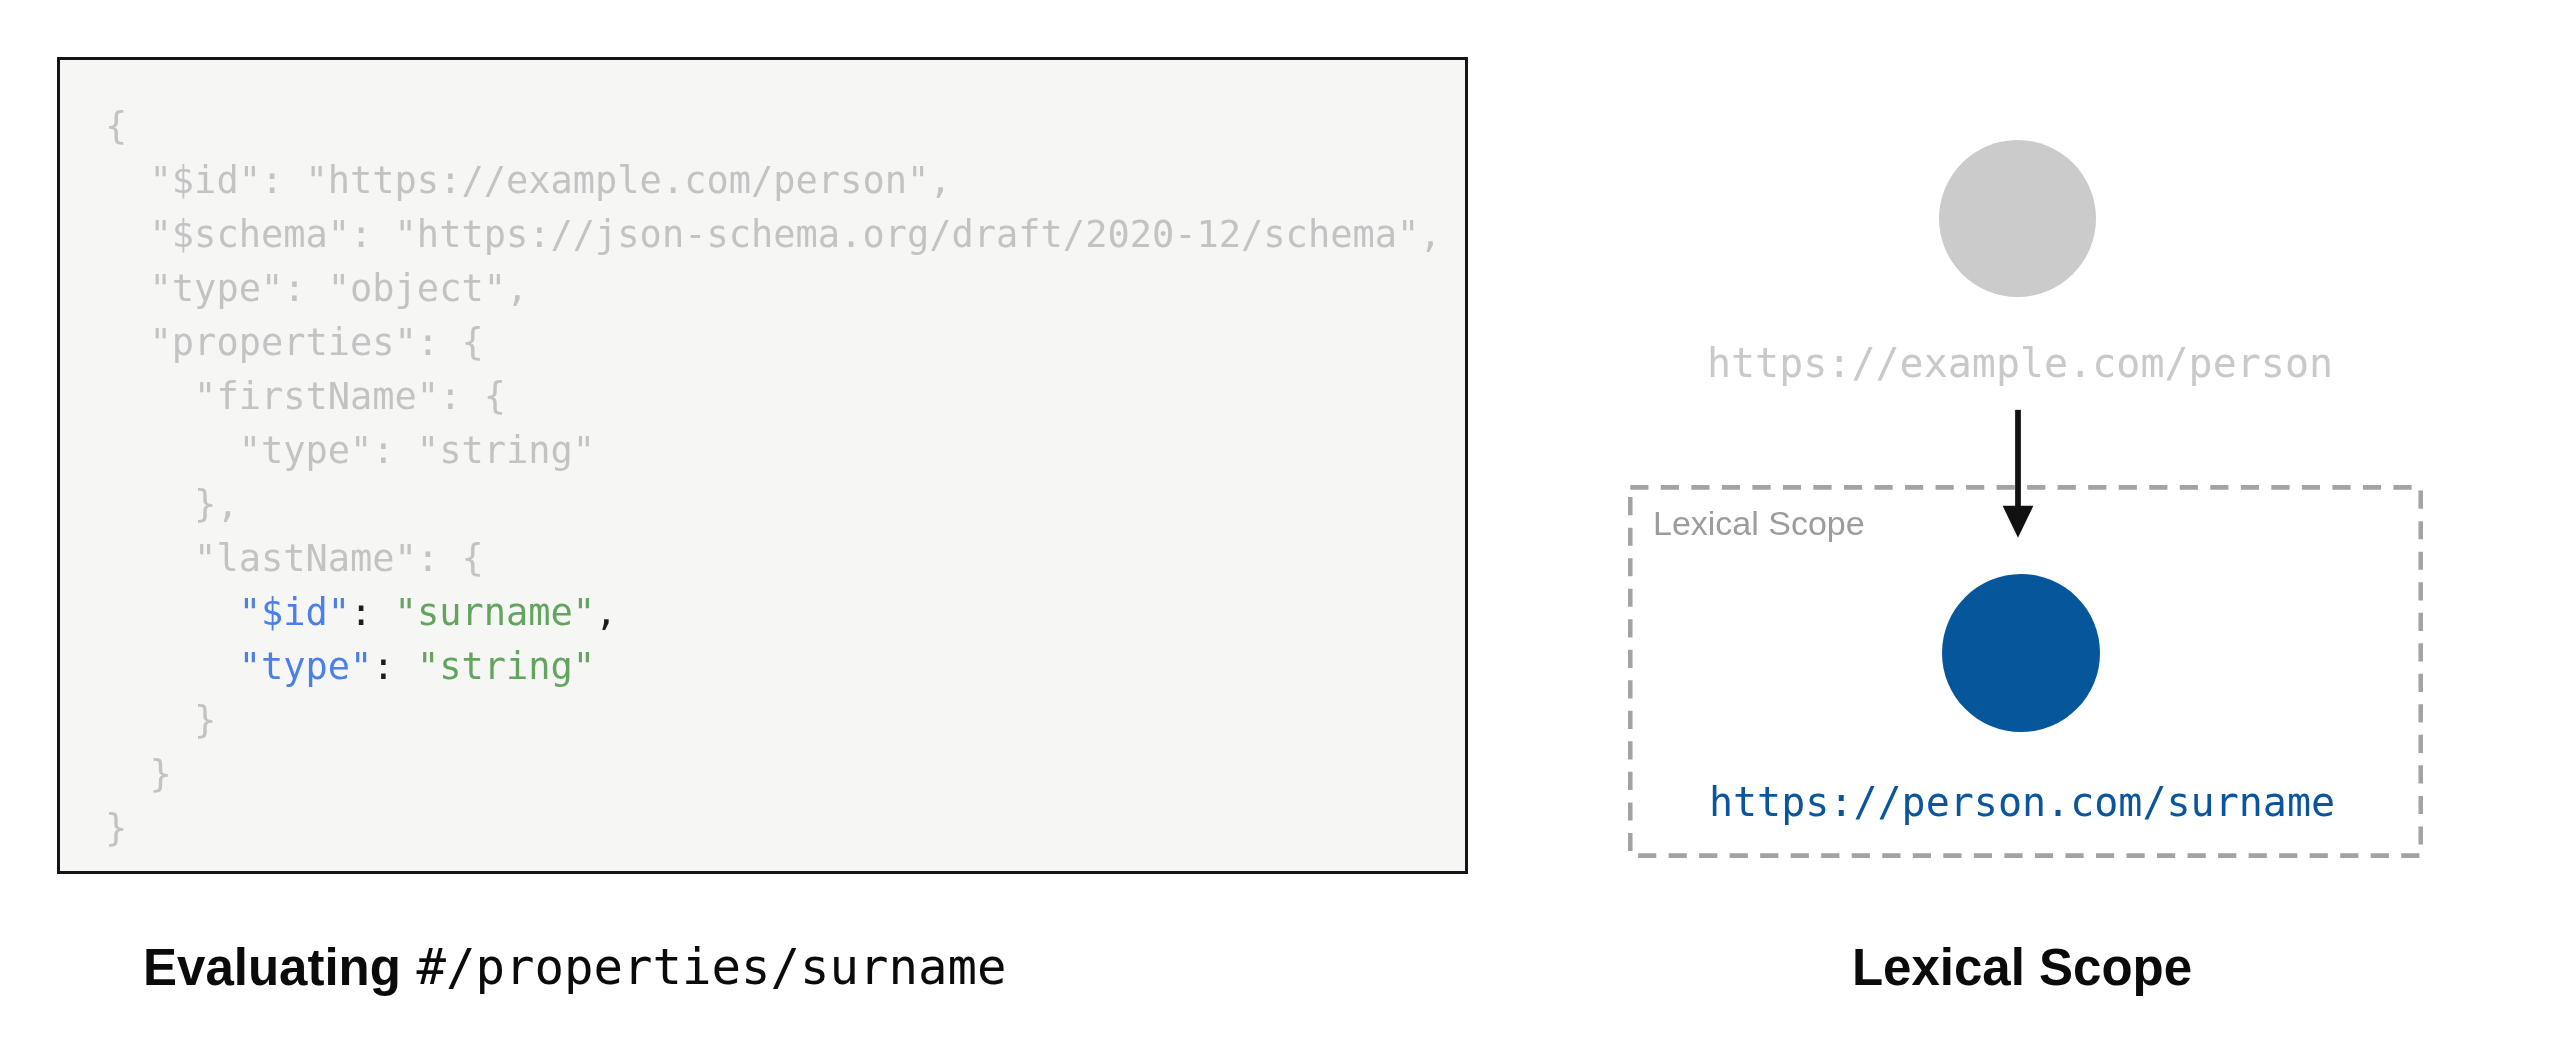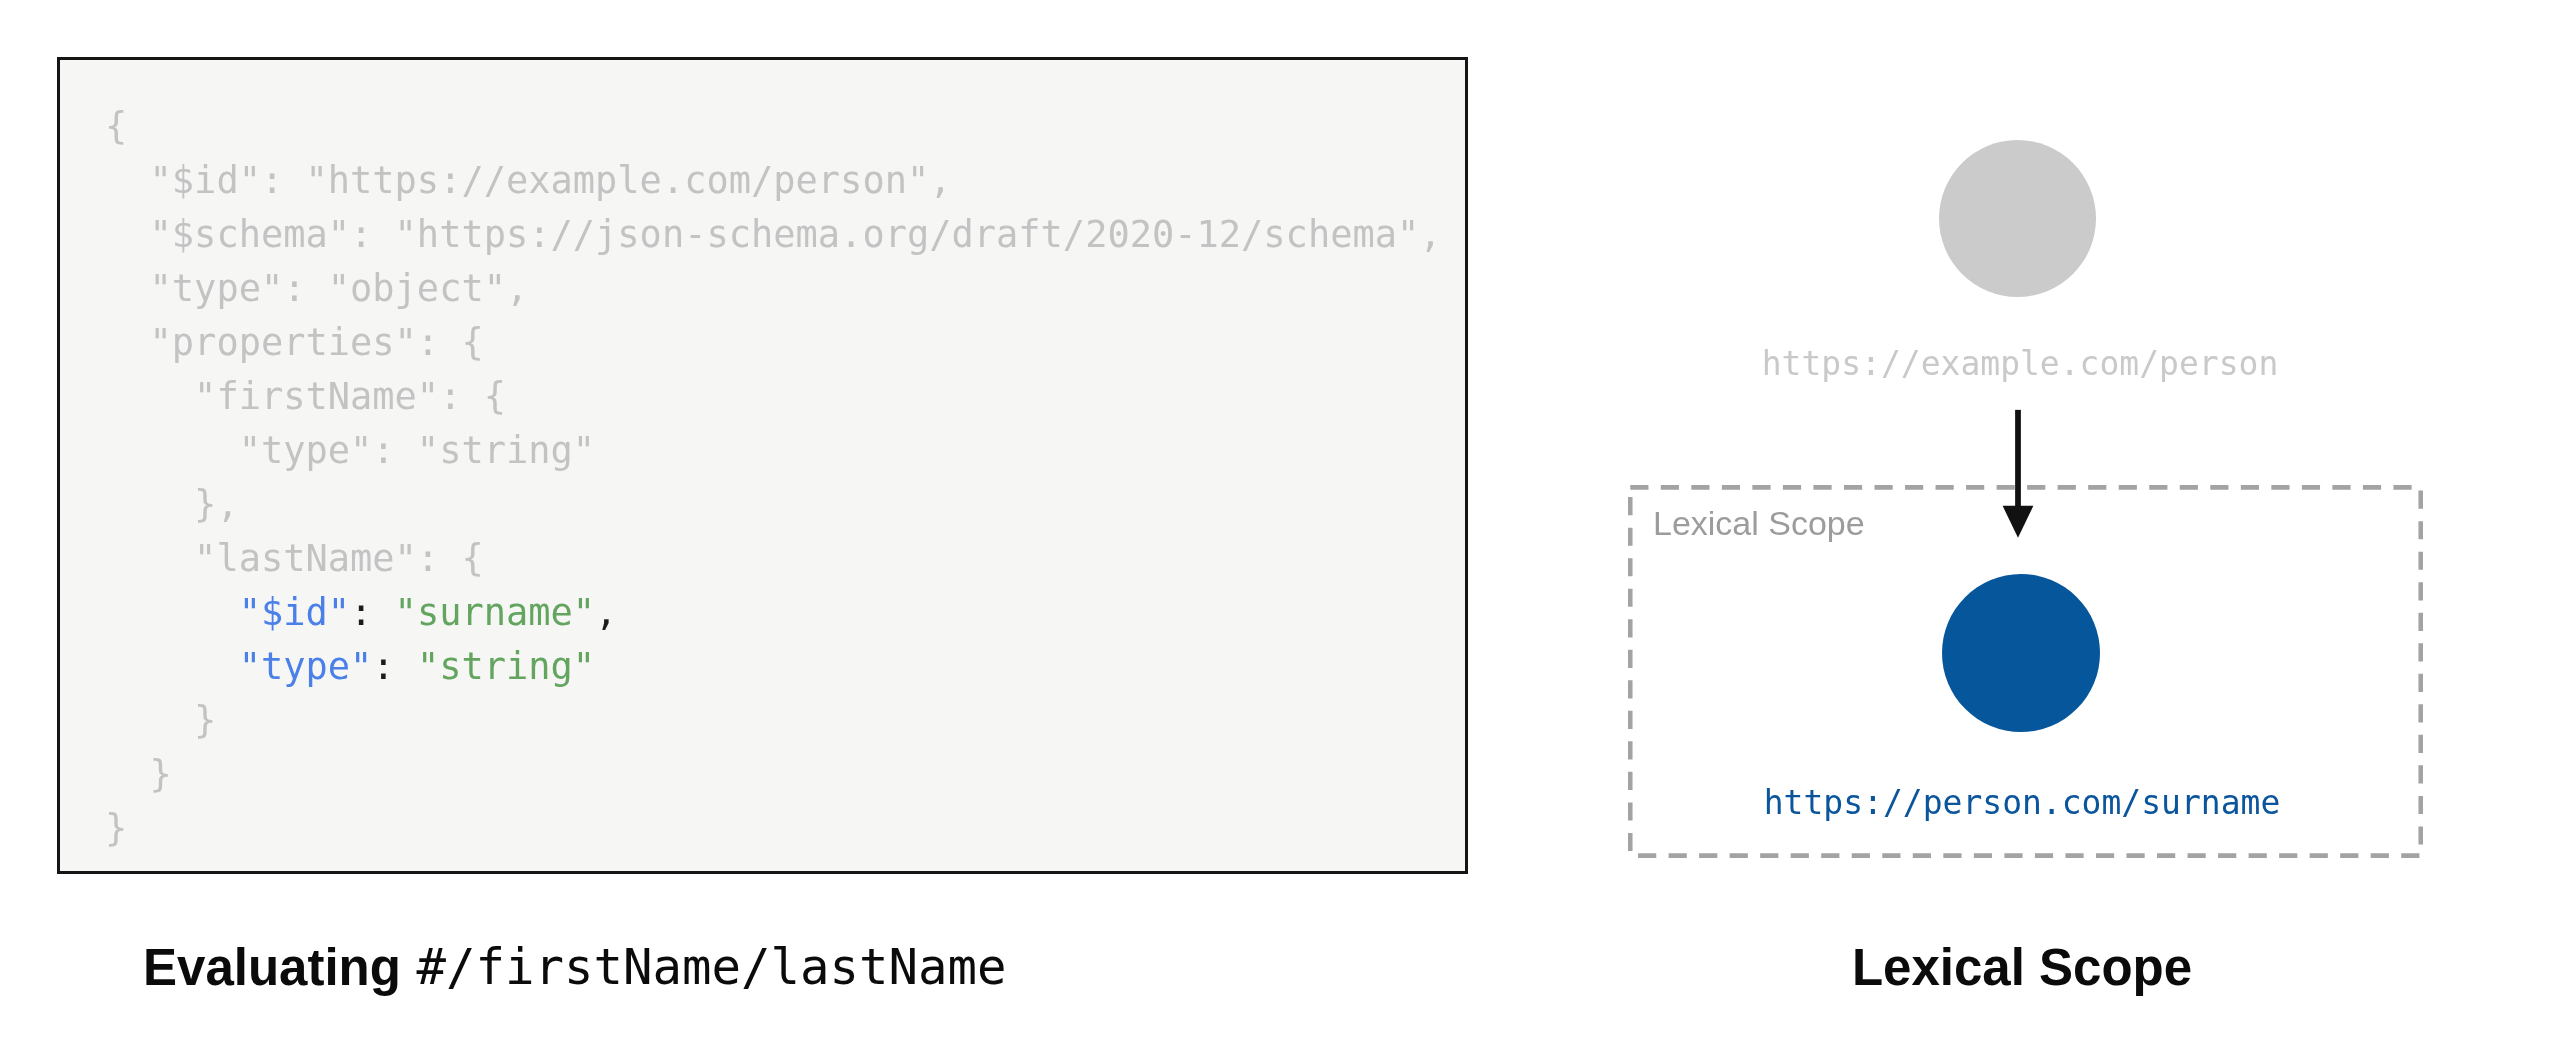--- a/index.html
+++ b/index.html
@@ -34,21 +34,21 @@
     display:flex;align-items:flex-end;gap:15.6px;white-space:nowrap;
     line-height:65px;color:var(--caption);
   }
   .left-caption .bold{font-family:"Liberation Sans",sans-serif;font-weight:700;font-size:51px;}
   .left-caption .mono{font-family:"DejaVu Sans Mono",monospace;font-weight:400;font-size:49px;}
   .node{position:absolute;border-radius:50%;}
   .node.gray{left:1939px;top:140px;width:157px;height:157px;background:var(--gray-node);}
   .node.blue{left:1942px;top:574px;width:158px;height:158px;background:var(--blue-node);}
   .node-label{
     position:absolute;width:650px;text-align:center;white-space:nowrap;
-    font-family:"DejaVu Sans Mono",monospace;font-size:33px;line-height:49px;
+    font-family:"DejaVu Sans Mono",monospace;font-size:40px;line-height:49px;
   }
   .node-label.person{left:1695px;top:339px;color:var(--gray-label);}
   .node-label.surname{left:1697px;top:778px;color:var(--blue-label);}
   .arrow-svg{position:absolute;left:2002px;top:409px;width:32px;height:131px;}
   .scope-svg{position:absolute;left:1628px;top:485px;width:795px;height:373px;}
   .scope-title{
     position:absolute;left:1653px;top:505px;white-space:nowrap;
     font-family:"Liberation Sans",sans-serif;font-size:34px;line-height:36px;
     color:var(--scope-label);
   }
@@ -73,21 +73,21 @@
 <span class="muted">    "lastName": {</span>
 <span class="plain">      </span><span class="key">"$id"</span><span class="plain">: </span><span class="str">"surname"</span><span class="plain">,</span>
 <span class="plain">      </span><span class="key">"type"</span><span class="plain">: </span><span class="str">"string"</span>
 <span class="muted">    }</span>
 <span class="muted">  }</span>
 <span class="muted">}</span></pre>
 </div>
 
 <div class="left-caption">
   <span class="bold">Evaluating</span>
-  <span class="mono">#/firstName/lastName</span>
+  <span class="mono">#/properties/surname</span>
 </div>
 
 <div>
 
   <div class="node gray"></div>
 
   <div class="node-label person">https://example.com/person</div>
 
   <svg class="arrow-svg" viewBox="0 0 50 202" xmlns="http://www.w3.org/2000/svg">
     <line x1="25" y1="0" x2="25" y2="156" stroke="var(--arrow)" stroke-width="9"></line>

